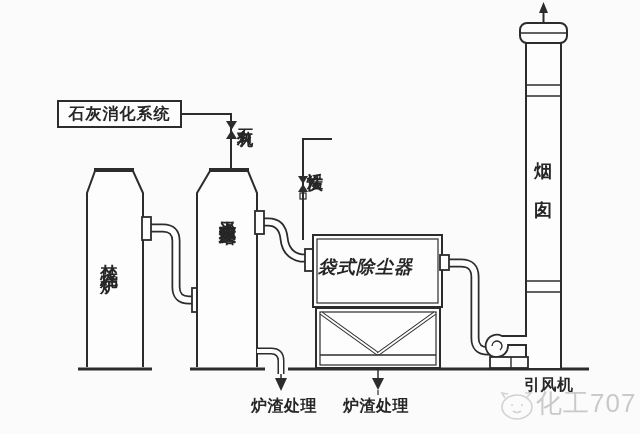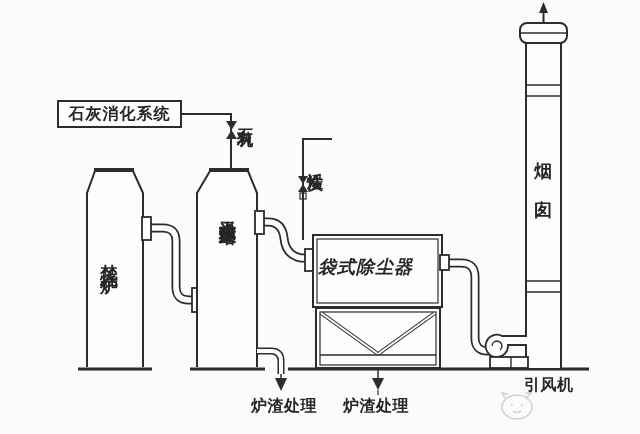--- a/index.html
+++ b/index.html
@@ -154,14 +154,15 @@
 
   <div class="label vert" id="lbl-lime-milk">石灰乳</div>
   <div class="label vert" id="lbl-carbon">活性炭</div>
   <div class="label vert" id="lbl-incinerator">焚烧炉</div>
   <div class="label vert" id="lbl-tower">半干式中和反应塔</div>
   <div class="label" id="lbl-bagfilter">袋式除尘器</div>
   <div class="label vert" id="lbl-chimney">烟囱</div>
   <div class="label" id="lbl-slag">炉渣处理</div>
   <div class="label" id="lbl-flyash">炉渣处理</div>
   <div class="label" id="lbl-fan">引风机</div>
+  <div class="label" id="lbl-watermark">化工707</div>
 
 </div>
 
 </body></html>

